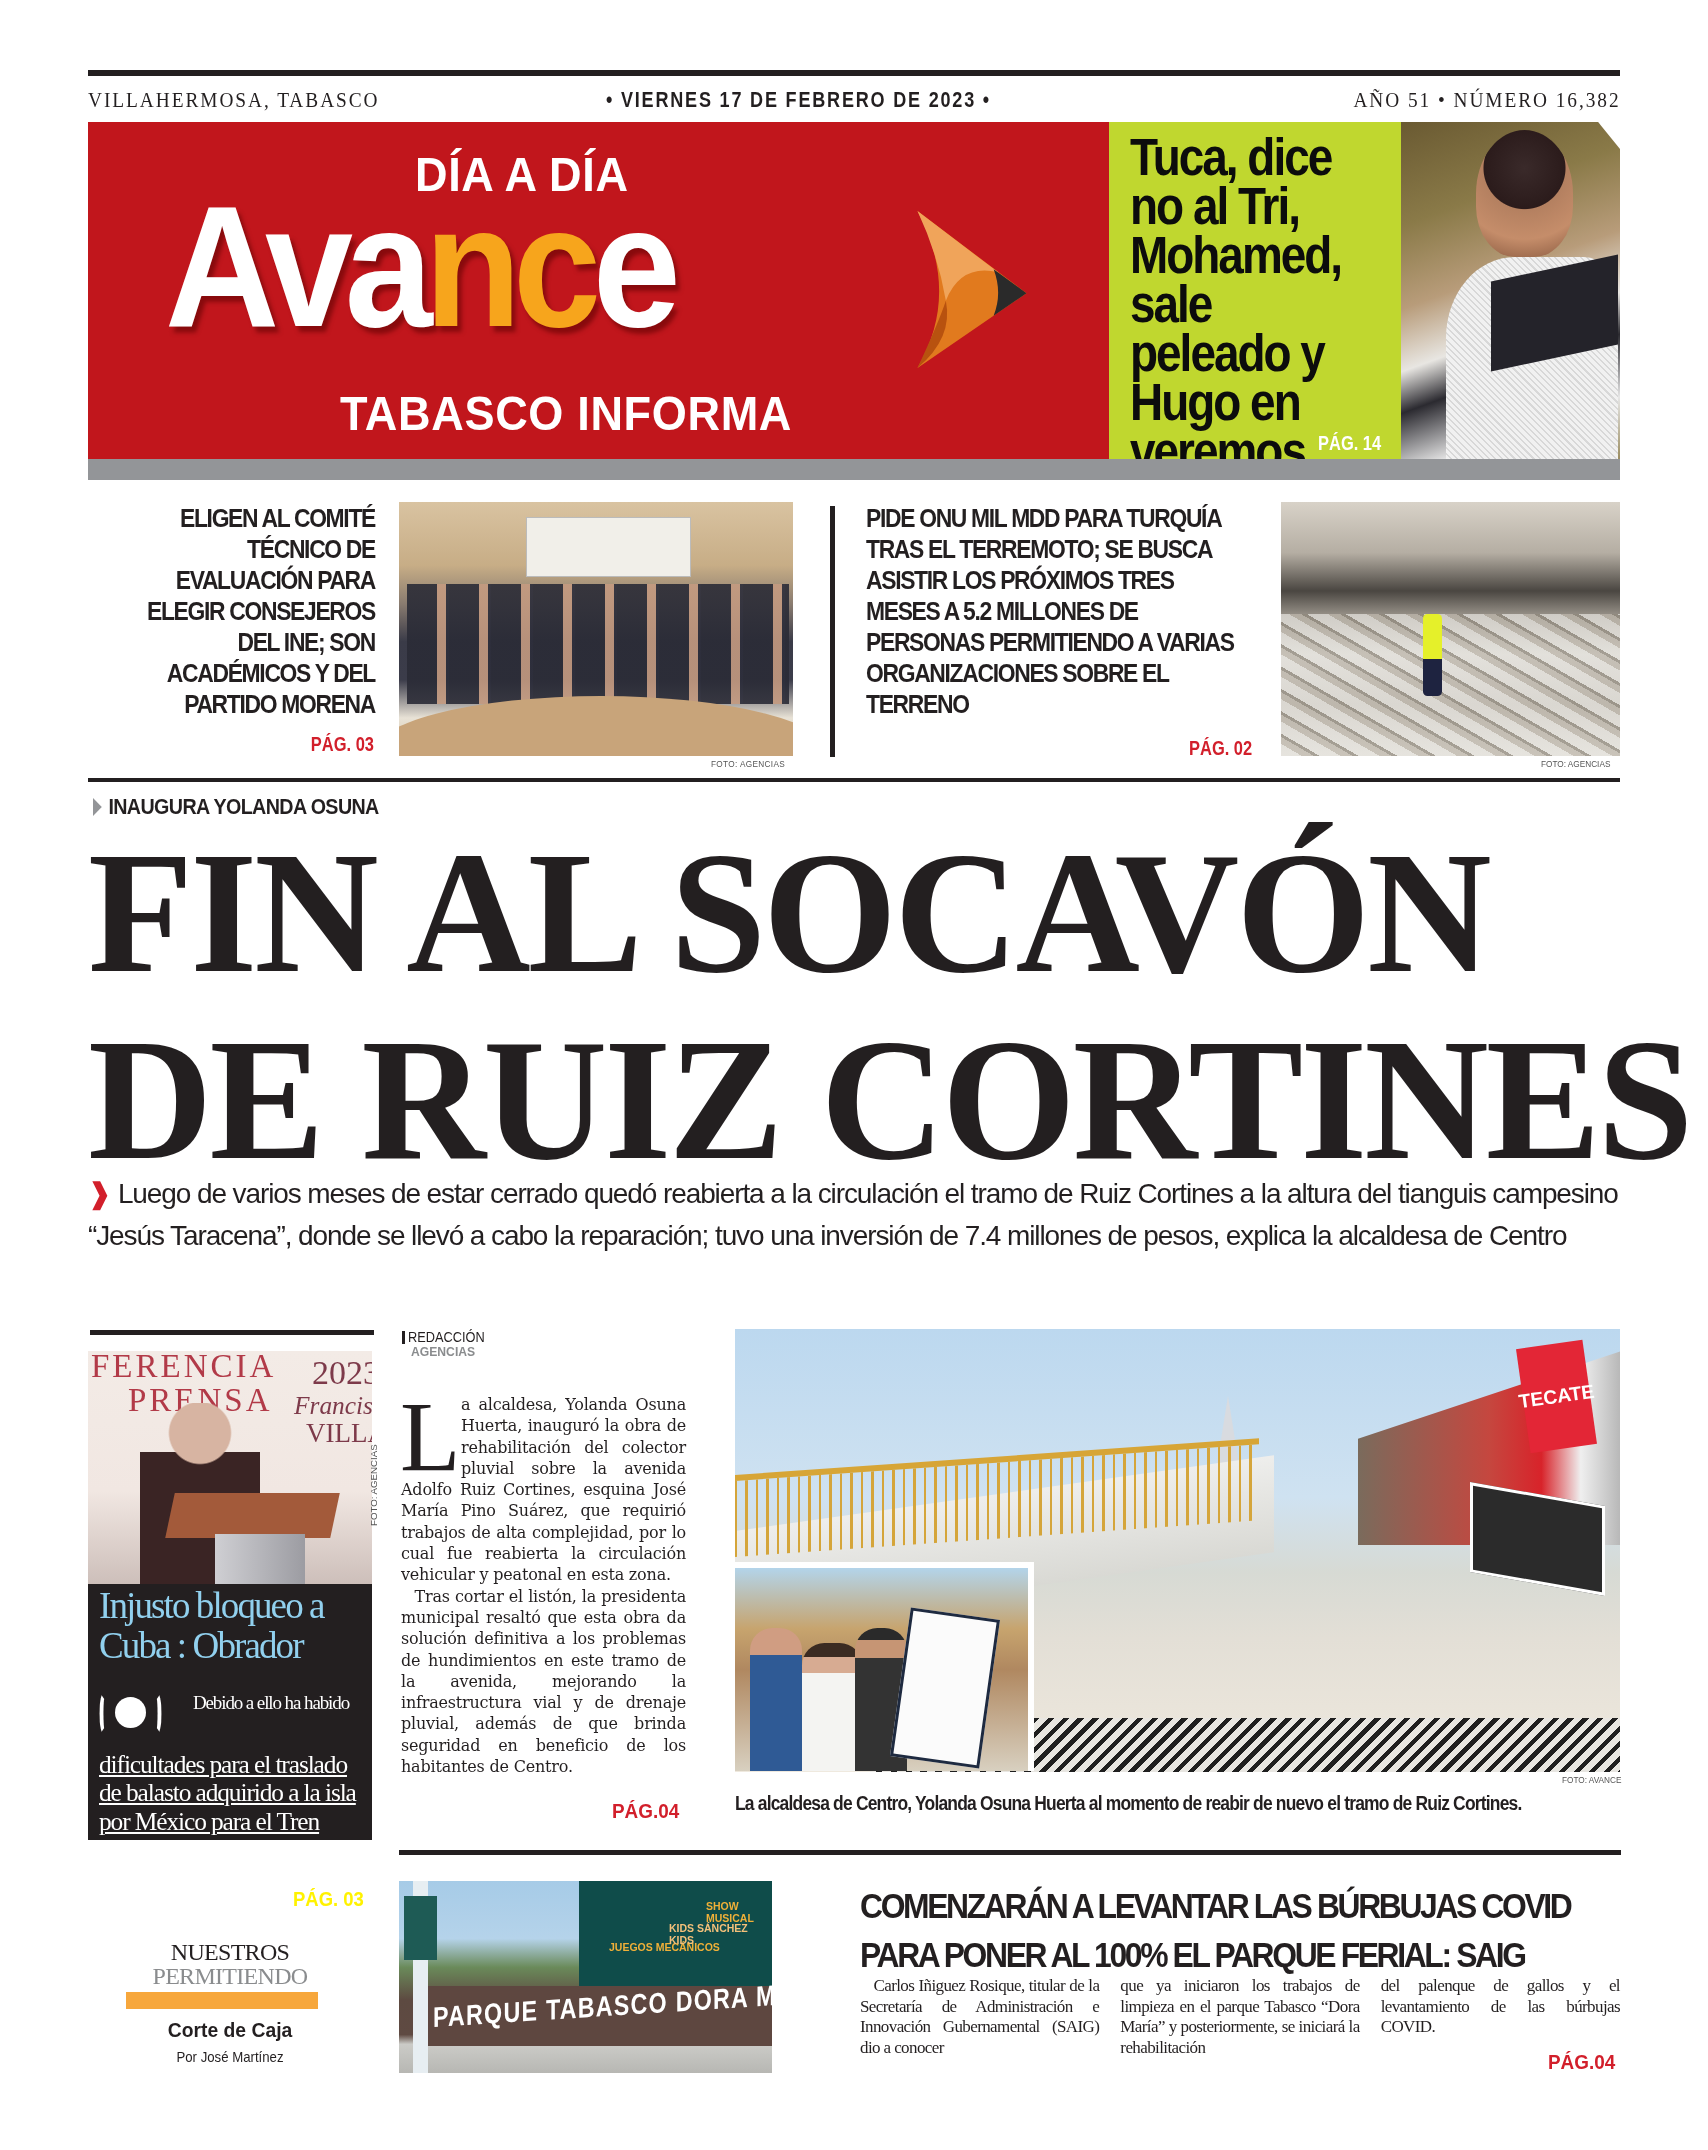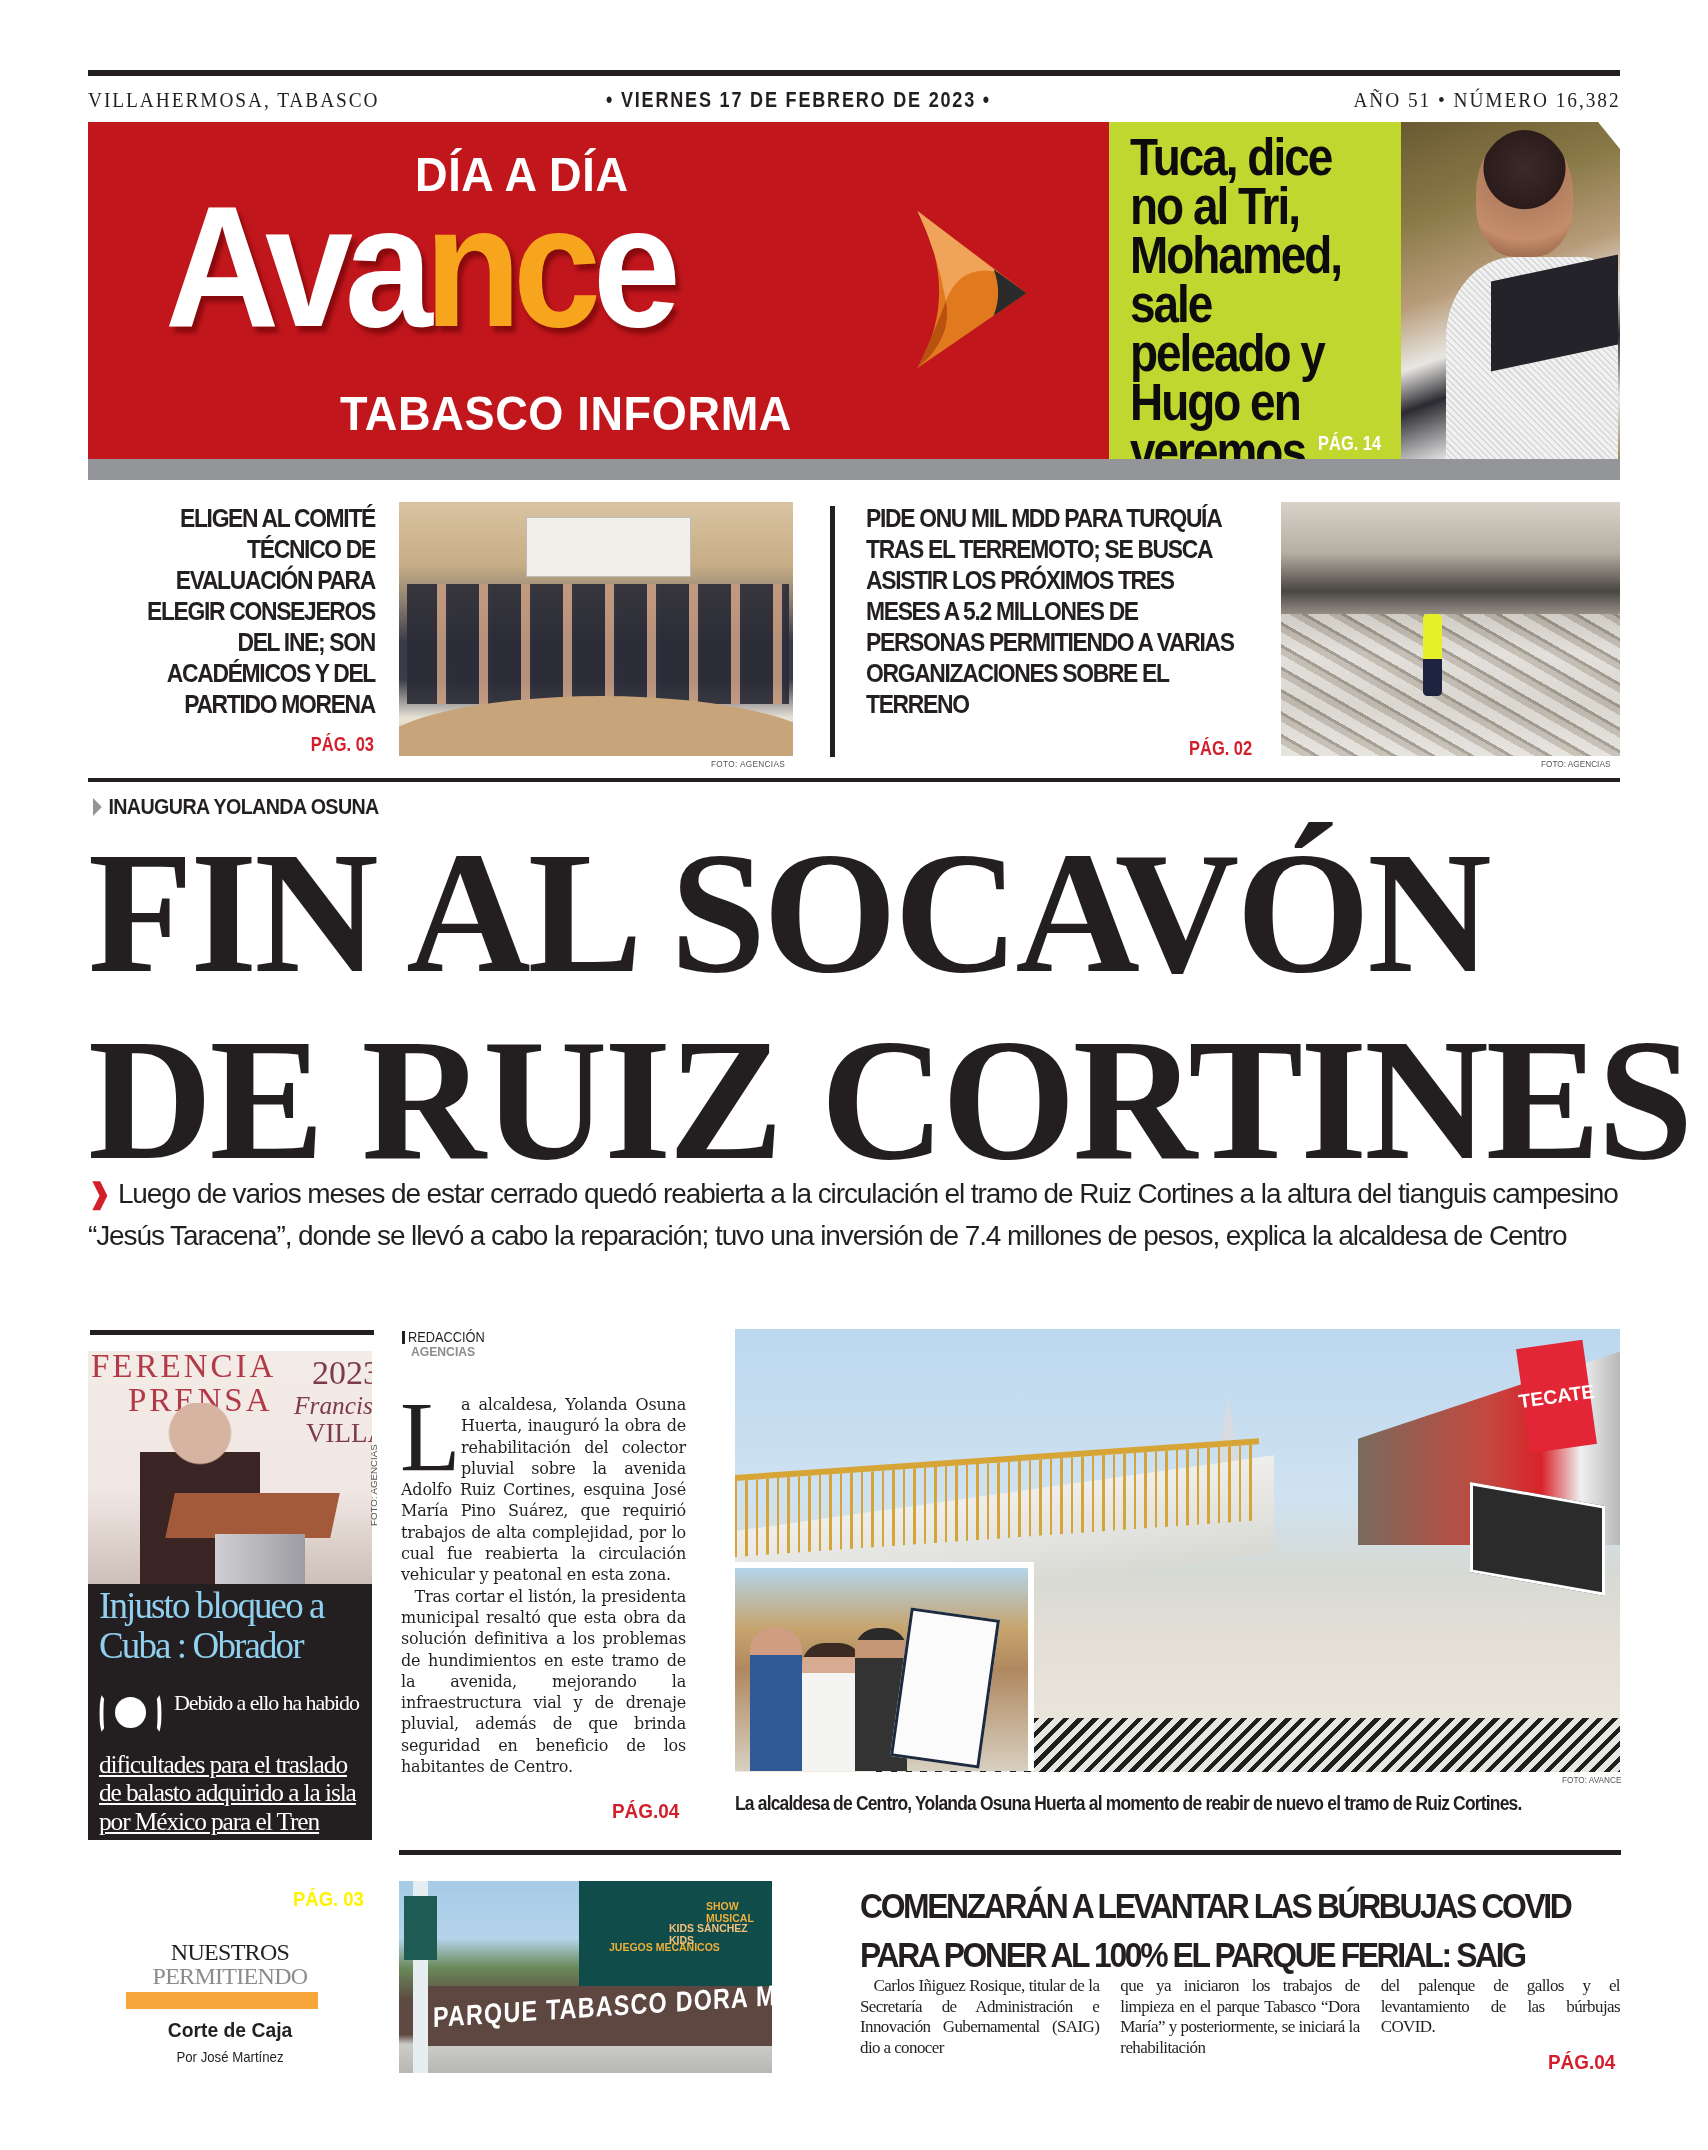--- a/index.html
+++ b/index.html
@@ -69,21 +69,21 @@
   .amlo-photo .podium { position: absolute; left: 82px; top: 142px; width: 165px; height: 45px; background: #a35a3a; transform: skewX(-12deg); }
   .amlo-photo .stand { position: absolute; left: 127px; top: 183px; width: 90px; height: 60px; background: linear-gradient(90deg, #cfcfd3, #9c9ca2); }
   .amlo-credit { left: 368px; top: 1526px; font-size: 9.7px; color: #555; transform: rotate(-90deg); transform-origin: left top; }
   .amlo-box { left: 88px; top: 1584px; width: 284px; height: 256px; background: #231f20; }
   .amlo-head { left: 99px; top: 1586px; width: 274px; font-family: "Liberation Serif", serif; font-size: 37px; line-height: 40px; color: #91d0ee; letter-spacing: -1.9px; }
   .quote-icon { left: 97px; top: 1692px; width: 67px; height: 43px; }
   .quote-icon .br { position: absolute; top: 0; width: 15px; height: 43px; border: 6.7px solid #fff; border-radius: 50%; }
   .quote-icon .l { left: 0; border-right-color: transparent; border-top-color: transparent; border-bottom-color: transparent; transform: scaleX(0.7); }
   .quote-icon .r { right: 0; border-left-color: transparent; border-top-color: transparent; border-bottom-color: transparent; transform: scaleX(0.7); }
   .quote-icon .dot { position: absolute; left: 18px; top: 5.2px; width: 31px; height: 31px; background: #fff; border-radius: 50%; }
-  .amlo-lead { left: 174px; top: 1689px; width: 194px; font-family: "Liberation Serif", serif; font-size: 22px; line-height: 28.4px; color: #ffffff; letter-spacing: -1.1px; }
+  .amlo-lead { left: 174px; top: 1689px; width: 194px; font-family: "Liberation Serif", serif; font-size: 19px; line-height: 28.4px; color: #ffffff; letter-spacing: -1.1px; text-align: center; }
   .amlo-body { left: 99px; top: 1750px; width: 269px; font-family: "Liberation Serif", serif; font-size: 25.4px; line-height: 28.4px; color: #ffffff; letter-spacing: -1.1px; text-decoration: underline; }
   .amlo-pag { left: 293px; top: 1887px; font-size: 21px; font-weight: bold; color: #fff200; transform: scaleX(0.88); transform-origin: left; }
 
   .col-nuestros { left: 88px; top: 1940px; width: 284px; text-align: center; font-family: "Liberation Serif", serif; font-size: 24px; line-height: 24px; color: #231f20; letter-spacing: -0.7px; }
   .col-columnistas { left: 88px; top: 1964px; width: 284px; text-align: center; font-family: "Liberation Serif", serif; font-size: 24px; line-height: 24px; color: #8a8c8e; letter-spacing: -0.7px; }
   .col-orange { left: 126px; top: 1992px; width: 192px; height: 16.5px; background: #f7a73c; }
   .col-name { left: 88px; top: 2018px; width: 284px; text-align: center; font-size: 21px; font-weight: bold; color: #231f20; transform: scaleX(0.92); }
   .col-author { left: 88px; top: 2048px; width: 284px; text-align: center; font-size: 15px; color: #231f20; transform: scaleX(0.88); }
 
   

